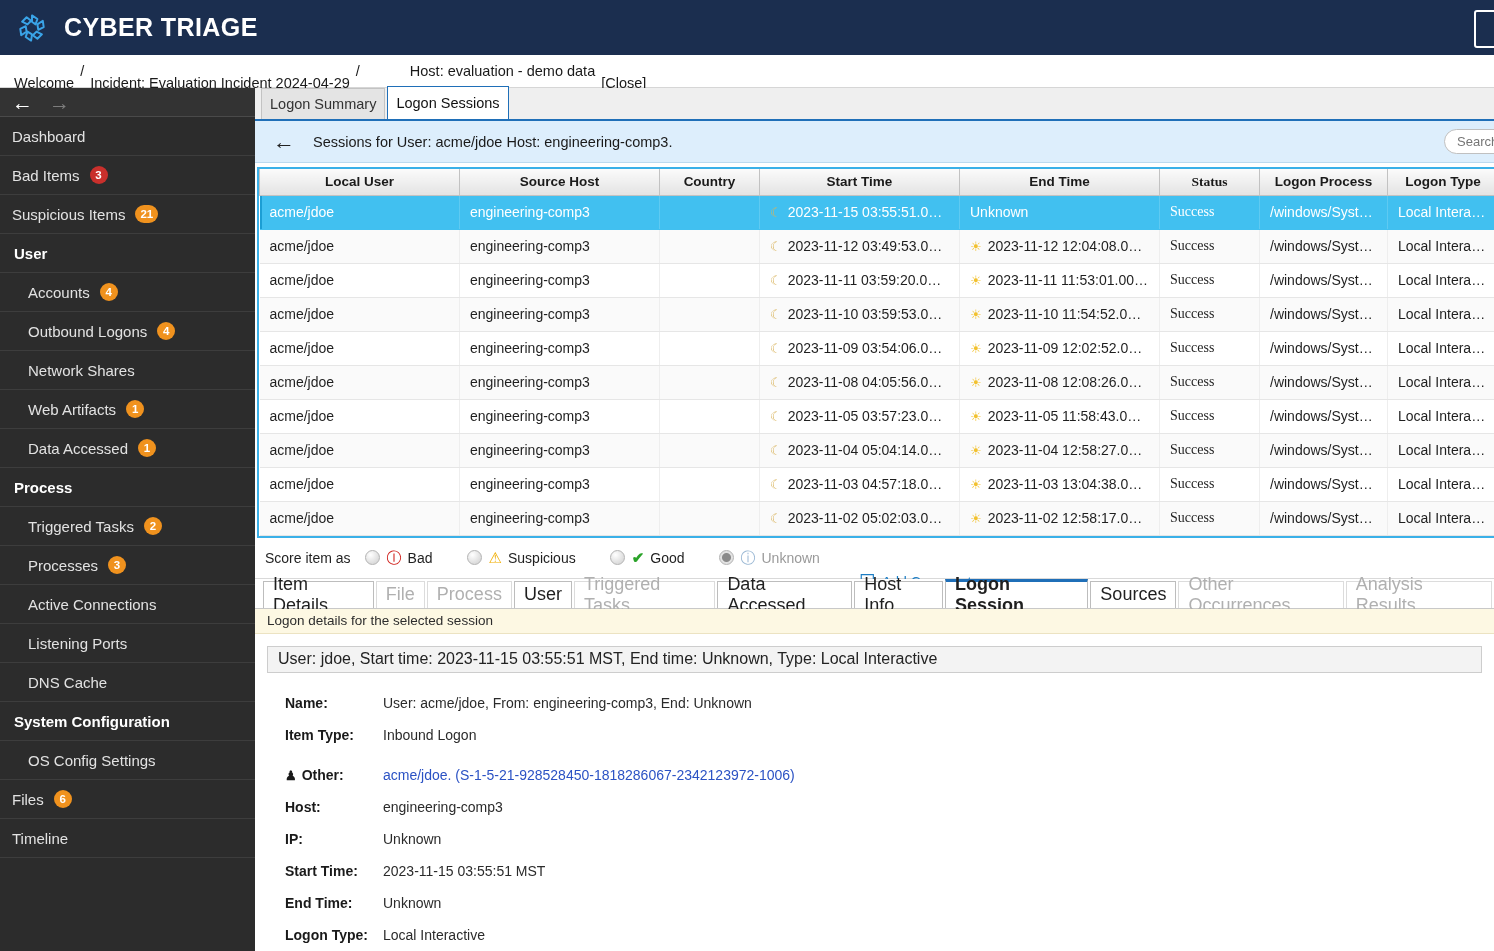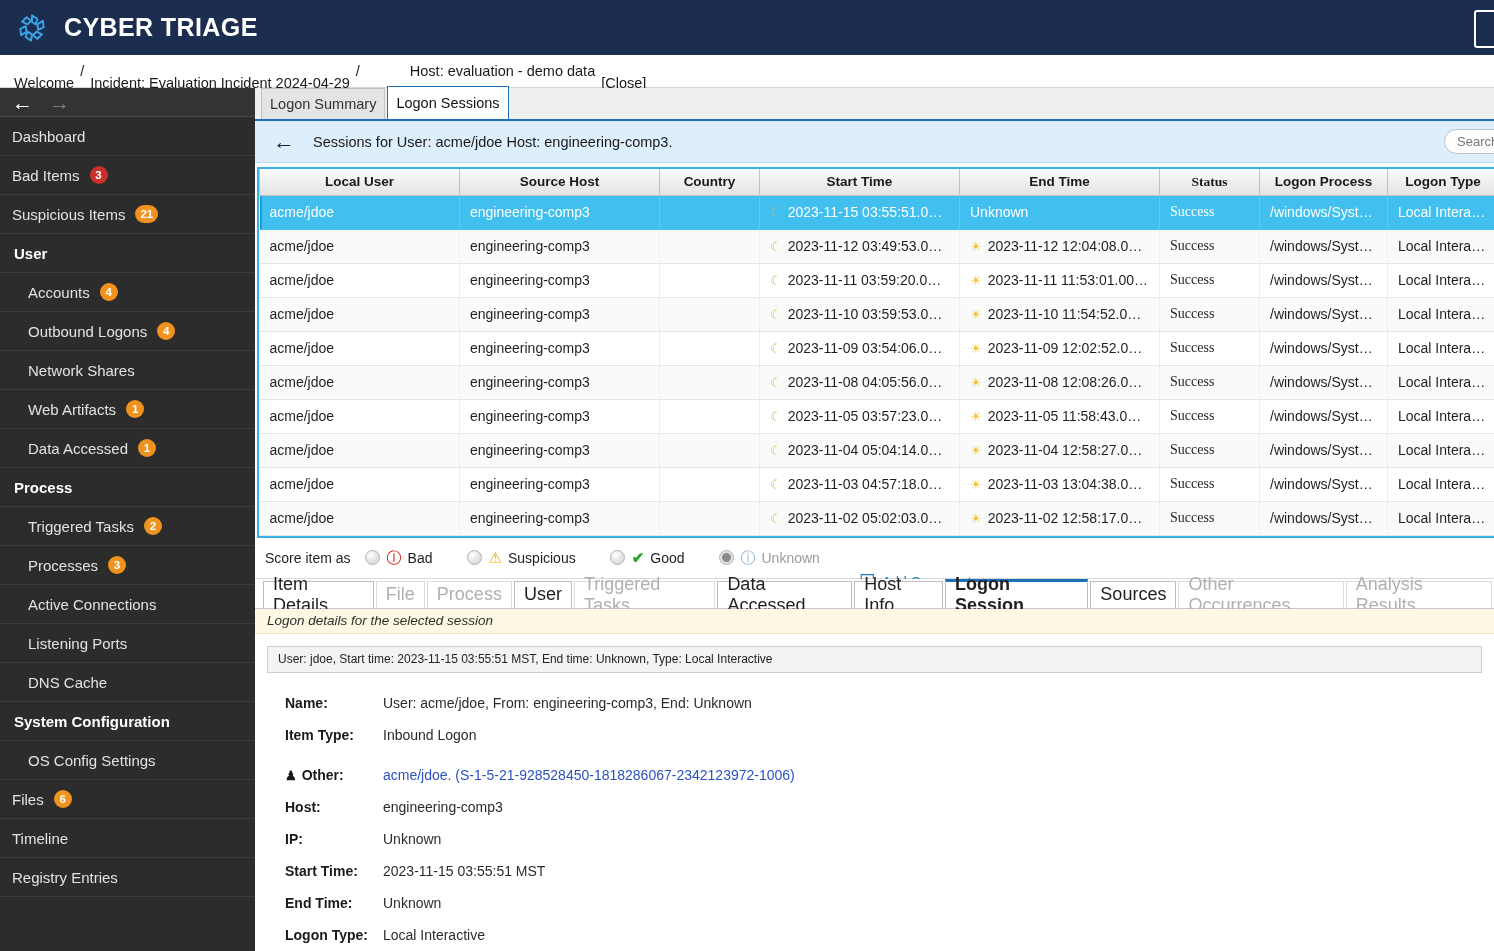--- a/index.html
+++ b/index.html
@@ -193,27 +193,26 @@
   .dtab.disabled { color: #b0b0b0; border-color: #dcdcdc; cursor: default; }
   .dtab.active {
     background: #ffffff; font-weight: bold;
     border-top: 3px solid #1f6fb8; height: 29px;
   }
 
   .detail-note {
     height: 25px; background: #fdf8e3; font-size: 13.5px;
     color: #2d2d2d; display: flex; align-items: center; padding-left: 12px;
     border-bottom: 1px solid #ece3c2;
-    font-style: italic;
   }
   .detail-body { flex: 1; background: #ffffff; padding: 12px 12px 0 12px; overflow: hidden; }
   .summary-bar {
     border: 1px solid #cdcdcd; background: #f3f3f3;
     height: 27px; display: flex; align-items: center; padding-left: 10px;
-    font-size: 12px; color: #232323;
+    font-size: 16px; color: #232323;
   }
   .fields { margin-top: 22px; padding-left: 18px; }
   .frow { display: flex; align-items: baseline; margin-bottom: 16px; font-size: 14px; }
   .frow .fl {
     width: 98px; flex: 0 0 98px; font-weight: bold; color: #1a1a1a;
     display: flex; align-items: center;
   }
   .frow .fl .uico { margin-right: 5px; font-size: 13px; }
   .frow .fv { color: #2b2b2b; }
   .frow .fv a { color: #2b52c4; text-decoration: none; }
@@ -316,23 +315,20 @@
           </div>
           <div class="nav-item sub">
             <span>OS Config Settings</span>
           </div>
           <div class="nav-item">
             <span>Files</span>
             <span class="badge orange">6</span>
           </div>
           <div class="nav-item">
             <span>Timeline</span>
-          </div>
-          <div class="nav-item">
-            <span>Registry Entries</span>
           </div>
         </div>
     </div>
 
     <div class="main">
 
       <div class="tabstrip" id="main-tabs">
           <div class="tab">Logon Summary</div>
           <div class="tab active">Logon Sessions</div>
         </div>

